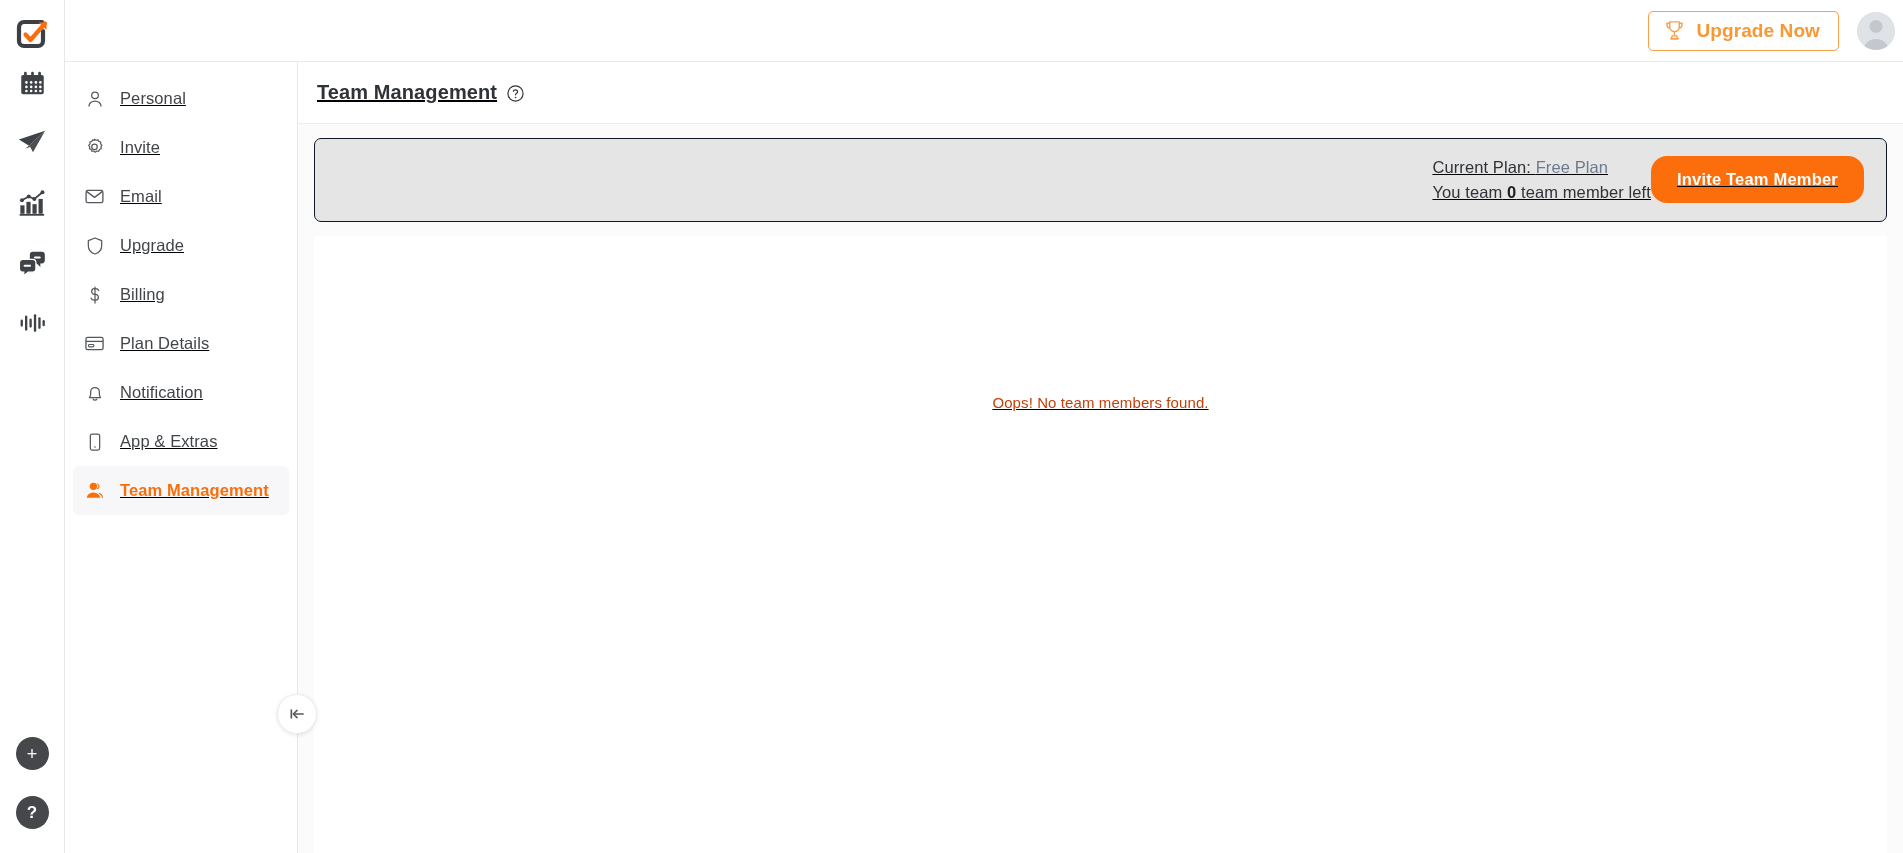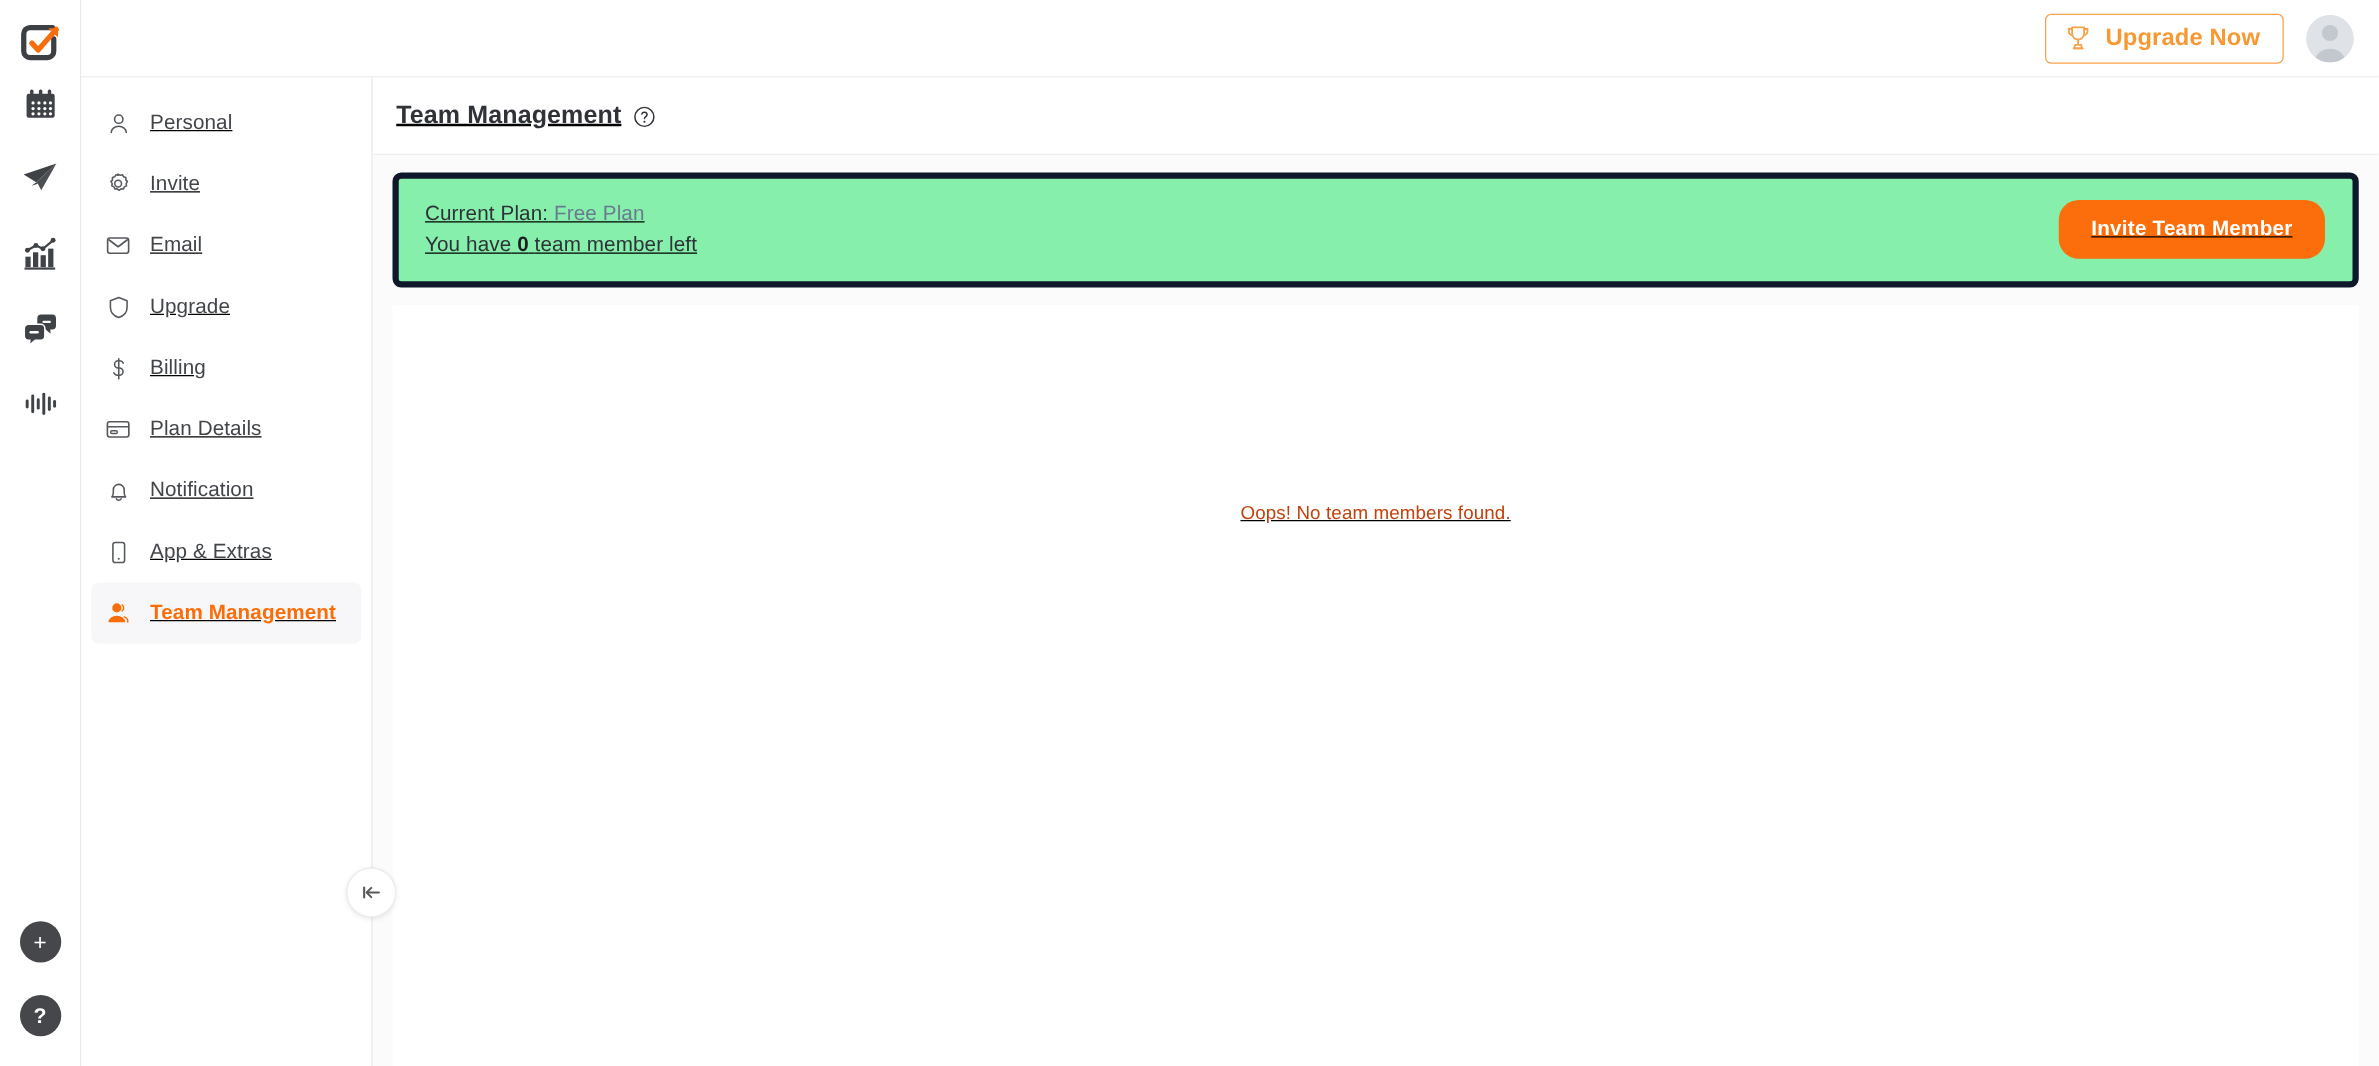--- a/index.html
+++ b/index.html
@@ -93,21 +93,21 @@
 
   
   .topbar {
     height: 62px;
     flex: 0 0 62px;
     background: #ffffff;
     border-bottom: 1px solid #eaeaea;
     display: flex;
     align-items: center;
     justify-content: flex-end;
-    padding-right: 20px;
+    padding-right: 8px;
     gap: 18px;
   }
   .upgrade-btn {
     display: flex;
     align-items: center;
     gap: 10px;
     border: 1px solid #f9a04a;
     border-radius: 5px;
     background: #ffffff;
     padding: 8px 18px 8px 14px;
@@ -237,27 +237,27 @@
   .content-area {
     flex: 1;
     background: #fbfbfb;
     padding: 14px 16px 0 16px;
     min-height: 0;
     display: flex;
     flex-direction: column;
   }
 
   .plan-card {
-    background: #86efac;
-    border: 5px solid #0f172a;
+    background: #e5e5e5;
+    border: 1px solid #0f172a;
     border-radius: 7px;
     padding: 17px 22px 18px 21px;
     display: flex;
     align-items: center;
-    justify-content: space-between;
+    justify-content: flex-end;
     flex: 0 0 auto;
   }
   .plan-lines { display: flex; flex-direction: column; gap: 6px; }
   .plan-line {
     font-size: 16.5px;
     color: #2f3237;
     letter-spacing: .1px;
   }
   .plan-line .plan-name { color: #6b7a90; }
   .plan-line .count { font-weight: bold; color: #1d1f22; }
@@ -528,21 +528,21 @@
 
         <div class="content-area">
 
           <div class="plan-card">
             <div class="plan-lines">
               <div class="plan-line">
                 <span>Current Plan:</span>
                 <span class="plan-name">Free Plan</span>
               </div>
               <div class="plan-line">
-                <span>You have</span>
+                <span>You team</span>
                 <span class="count">0</span>
                 <span>team member left</span>
               </div>
             </div>
             <button class="invite-btn">Invite Team Member</button>
           </div>
 
           <div class="members-panel">
             <div class="empty-msg">Oops! No team members found.</div>
           </div>

